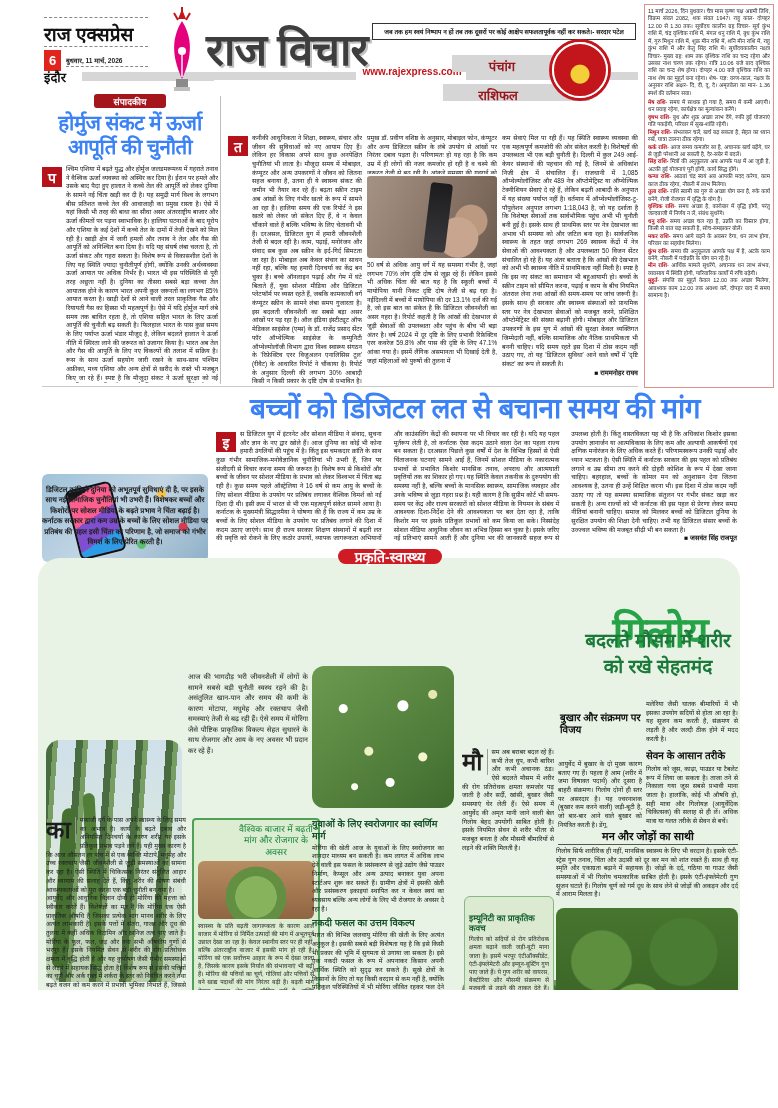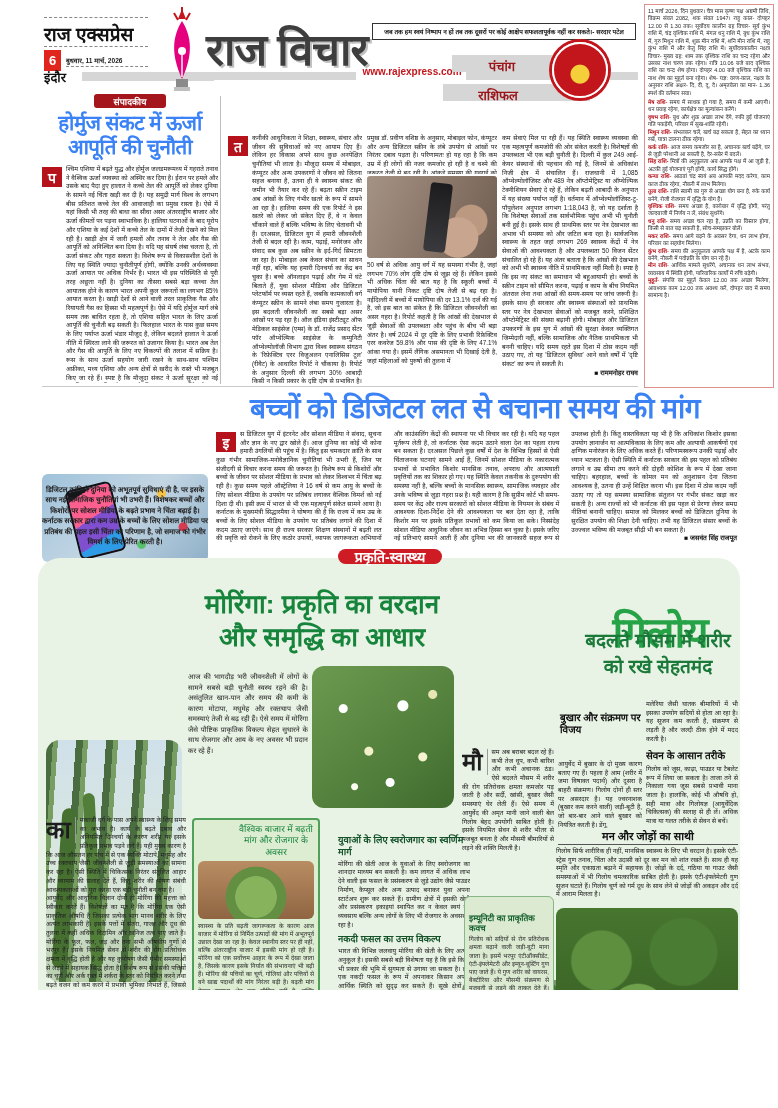--- a/index.html
+++ b/index.html
@@ -162,40 +162,36 @@
   <div class="abs" style="left:216px;top:430px;width:521px;height:114px;column-count:3;column-gap:12px;">
     <span class="dropcap">इ</span>
     <div class="bt" style="overflow:visible;">स डिजिटल युग में इंटरनेट और सोशल मीडिया ने संवाद, सूचना और ज्ञान के नए द्वार खोले हैं। आज दुनिया का कोई भी कोना हमारी उंगलियों की पहुंच में है। किंतु इस चमकदार क्रांति के साथ कुछ गंभीर सामाजिक-मनोवैज्ञानिक चुनौतियां भी उभरी हैं, जिन पर संजीदगी से विचार करना समय की जरूरत है। विशेष रूप से किशोरों और बच्चों के जीवन पर सोशल मीडिया के प्रभाव को लेकर विश्वभर में चिंता बढ़ रही है। कुछ समय पहले ऑस्ट्रेलिया ने 16 वर्ष से कम आयु के बच्चों के लिए सोशल मीडिया के उपयोग पर प्रतिबंध लगाकर वैश्विक विमर्श को नई दिशा दी थी। इसी क्रम में भारत से भी एक महत्वपूर्ण संकेत सामने आया है। कर्नाटक के मुख्यमंत्री सिद्धारमैया ने घोषणा की है कि राज्य में कम उम्र के बच्चों के लिए सोशल मीडिया के उपयोग पर प्रतिबंध लगाने की दिशा में कदम उठाए जाएंगे। साथ ही राज्य सरकार शिक्षण संस्थानों में बढ़ती लत की प्रवृत्ति को रोकने के लिए कठोर उपायों, व्यापक जागरूकता अभियानों और काउंसलिंग केंद्रों की स्थापना पर भी विचार कर रही है। यदि यह पहल मूर्तरूप लेती है, तो कर्नाटक ऐसा कदम उठाने वाला देश का पहला राज्य बन सकता है। दरअसल पिछले कुछ वर्षों में देश के विभिन्न हिस्सों से ऐसी चिंताजनक घटनाएं सामने आई हैं, जिनमें सोशल मीडिया के नकारात्मक प्रभावों से प्रभावित किशोर मानसिक तनाव, अपराध और आत्मघाती प्रवृत्तियों तक का शिकार हो गए। यह स्थिति केवल तकनीक के दुरुपयोग की समस्या नहीं है, बल्कि बच्चों के मानसिक स्वास्थ्य, सामाजिक व्यवहार और उनके भविष्य से जुड़ा गहरा प्रश्न है। यही कारण है कि सुप्रीम कोर्ट भी समय-समय पर केंद्र और राज्य सरकारों को सोशल मीडिया के नियमन के संबंध में आवश्यक दिशा-निर्देश देने की आवश्यकता पर बल देता रहा है, ताकि किशोर मन पर इसके प्रतिकूल प्रभावों को कम किया जा सके। निस्संदेह सोशल मीडिया आधुनिक जीवन का अभिन्न हिस्सा बन चुका है। इसके जरिए नई प्रतिभाएं सामने आती हैं और दुनिया भर की जानकारी सहज रूप से उपलब्ध होती है। किंतु वास्तविकता यह भी है कि अधिकांश किशोर इसका उपयोग ज्ञानार्जन या आत्मविकास के लिए कम और अल्पायी आकर्षणों एवं क्षणिक मनोरंजन के लिए अधिक करते हैं। परिणामस्वरूप उनकी पढ़ाई और ध्यान भटकता है। ऐसी स्थिति में कर्नाटक सरकार की इस पहल को प्रतिबंध लगाने व उम्र सीमा तय करने की दोहरी कोशिश के रूप में देखा जाना चाहिए। बहरहाल, बच्चों के कोमल मन को अनुशासन देना जितना आवश्यक है, उतना ही उन्हें शिक्षित करना भी। इस दिशा में ठोस कदम नहीं उठाए गए तो यह समस्या सामाजिक संतुलन पर गंभीर संकट खड़ा कर सकती है। अन्य राज्यों को भी कर्नाटक की इस पहल से प्रेरणा लेकर समग्र नीतियां बनानी चाहिए। समाज को मिलकर बच्चों को डिजिटल दुनिया के सुरक्षित उपयोग की शिक्षा देनी चाहिए। तभी यह डिजिटल संसार बच्चों के उज्ज्वल भविष्य की मजबूत सीढ़ी भी बन सकता है।</div>
   </div>
   <div class="abs byline" style="left:600px;top:533px;width:137px;background:#fff;">■ जसवंत सिंह राजपूत</div>
 
   <div class="abs" style="left:38px;top:558px;width:702px;height:528px;background:#e9f3e5;border-radius:22px;"></div>
   <div class="abs" style="left:338px;top:549px;width:104px;height:15px;background:#cf1b24;border-radius:8px;color:#fff;font-size:14px;font-weight:bold;display:flex;align-items:center;justify-content:center;">प्रकृति-स्वास्थ्य</div>
 
   <div class="abs photo photo-pods" style="left:46px;top:570px;width:136px;height:242px;border-radius:14px;"></div>
-  <div class="abs" style="left:188px;top:588px;width:268px;text-align:center;">
-    <div style="font-size:26px;font-weight:800;color:#17843c;line-height:1.25;">मोरिंगा: प्रकृति का वरदान</div>
-    <div style="font-size:26px;font-weight:800;color:#17843c;line-height:1.25;">और समृद्धि का आधार</div>
-  </div>
   <div class="abs" style="left:188px;top:672px;width:120px;height:136px;font-size:7px;line-height:1.5;color:#222;text-align:justify;overflow:hidden;">आज की भागदौड़ भरी जीवनशैली में लोगों के सामने सबसे बड़ी चुनौती स्वस्थ रहने की है। असंतुलित खान-पान और समय की कमी के कारण मोटापा, मधुमेह और रक्तचाप जैसी समस्याएं तेजी से बढ़ रही हैं। ऐसे समय में मोरिंगा जैसे पौष्टिक प्राकृतिक विकल्प सेहत सुधारने के साथ रोजगार और आय के नए अवसर भी प्रदान कर रहे हैं।</div>
   <div class="abs photo photo-flowers" style="left:312px;top:666px;width:142px;height:142px;border-radius:12px;"></div>
 
   <div class="abs" style="left:46px;top:816px;width:140px;height:266px;overflow:hidden;">
     <span class="dropcap-plain">का</span>
     <div class="bt" style="overflow:visible;">मकाजी वर्ग के पास अपने स्वास्थ्य के लिए समय का अभाव है। कार्य के बढ़ते दबाव और अनियमित दिनचर्या के कारण शरीर पर इसके प्रतिकूल प्रभाव पड़ने लगे हैं। यही मुख्य कारण है कि आज औसतन हर पांच में से एक व्यक्ति मोटापे, मधुमेह और उच्च रक्तचाप जैसी जीवनशैली से जुड़ी समस्याओं का सामना कर रहा है। ऐसी स्थिति में चिकित्सक निरंतर संतुलित आहार और व्यायाम की सलाह देते हैं, किंतु शरीर की पोषण संबंधी आवश्यकताओं को पूरा करना एक बड़ी चुनौती बन गया है।</div>
     <div class="bt" style="overflow:visible;">आयुर्वेद और आधुनिक विज्ञान दोनों ही मोरिंगा की महत्ता को स्वीकार करते हैं। विशेषज्ञों का मत है कि मोरिंगा एक ऐसी प्राकृतिक औषधि है जिसका प्रत्येक भाग मानव शरीर के लिए अत्यंत लाभकारी है। इसके पत्तों में संतरा, गाजर और दूध की तुलना में कहीं अधिक विटामिन और खनिज तत्व पाए जाते हैं। मोरिंगा के फूल, फल, जड़ और तना सभी औषधीय गुणों से भरपूर हैं। इसके नियमित सेवन से शरीर की रोग प्रतिरोधक क्षमता में वृद्धि होती है और यह कुपोषण जैसी गंभीर समस्याओं से लड़ने में सहायक सिद्ध होता है। विशेष रूप से इसकी पत्तियों का चूर्ण और अर्क रक्त में शर्करा के स्तर को नियंत्रित करने तथा बढ़ते वजन को कम करने में प्रभावी भूमिका निभाते हैं, जिससे यह बीमारियों का एक सुरक्षा कवच है।</div>
   </div>
 
   <div class="abs" style="left:192px;top:818px;width:128px;height:176px;background:#dcedd2;border:2px solid #51a05a;border-radius:4px;box-sizing:border-box;padding:4px;overflow:hidden;">
     <div style="font-size:9px;font-weight:normal;color:#17843c;text-align:center;line-height:1.25;margin-left:40px;">वैश्विक बाजार में बढ़ती मांग और रोजगार के अवसर</div>
     <div class="photo photo-powder" style="width:116px;height:58px;border-radius:6px;margin:3px 0;"></div>
     <div class="bt-sm">स्वास्थ्य के प्रति बढ़ती जागरूकता के कारण आज बाजार में मोरिंगा से निर्मित उत्पादों की मांग में अभूतपूर्व उछाल देखा जा रहा है। केवल स्थानीय स्तर पर ही नहीं, बल्कि अंतरराष्ट्रीय बाजार में इसकी मांग हो रही है। मोरिंगा को एक सर्वोत्तम आहार के रूप में देखा जाता है, जिसके कारण इसके निर्यात की संभावनाएं भी बढ़ी हैं। मोरिंगा की पत्तियों का चूर्ण, गोलियां और पत्तियों से बने खाद्य पदार्थों की मांग निरंतर बढ़ी है। बढ़ती मांग केवल स्वास्थ्य क्षेत्र तक सीमित नहीं है, बल्कि व्यापारिक दृष्टि से भी एक बड़ा बाजार खड़ा किया है।</div>
   </div>
 
-  <div class="abs" style="left:338px;top:816px;width:132px;height:184px;overflow:hidden;margin-top:16px;">
+  <div class="abs" style="left:312px;top:816px;width:132px;height:184px;overflow:hidden;">
     <div class="subhead-g">युवाओं के लिए स्वरोजगार का स्वर्णिम मार्ग</div>
     <div class="bt" style="overflow:visible;">मोरिंगा की खेती आज के युवाओं के लिए स्वरोजगार का शानदार माध्यम बन सकती है। कम लागत में अधिक लाभ देने वाली इस फसल के प्रसंस्करण से जुड़े उद्योग जैसे पाउडर निर्माण, कैप्सूल और अन्य उत्पाद बनाकर युवा अपना स्टार्टअप शुरू कर सकते हैं। ग्रामीण क्षेत्रों में इसकी खेती और प्रसंस्करण इकाइयां स्थापित कर न केवल स्वयं का व्यवसाय बल्कि अन्य लोगों के लिए भी रोजगार के अवसर दे रहा है।</div>
     <div class="subhead-g" style="margin-top:4px;">नकदी फसल का उत्तम विकल्प</div>
     <div class="bt" style="overflow:visible;">भारत की विभिन्न जलवायु मोरिंगा की खेती के लिए अत्यंत अनुकूल है। इसकी सबसे बड़ी विशेषता यह है कि इसे किसी भी प्रकार की भूमि में सुगमता से उगाया जा सकता है। इसे एक नकदी फसल के रूप में अपनाकर किसान अपनी आर्थिक स्थिति को सुदृढ़ कर सकते हैं। सूखे क्षेत्रों के किसानों के लिए तो यह किसी वरदान से कम नहीं है, क्योंकि प्रतिकूल परिस्थितियों में भी मोरिंगा जीवित रहकर फल देने की क्षमता रखता है।</div>
   </div>
 
   <div class="abs photo photo-sticks" style="left:188px;top:1000px;width:98px;height:84px;border-radius:8px;"></div>
   <div class="abs" style="left:292px;top:1000px;width:166px;height:84px;overflow:hidden;">
     <div class="subhead-g" style="font-size:10.5px;">भविष्य की नई दिशा</div>
     <div class="bt" style="overflow:visible;">मोरिंगा केवल एक वृक्ष नहीं, बल्कि स्वास्थ्य और समृद्धि का संगम है। जिस प्रकार से सामाजिक स्तर पर इसे अपनाते हुए प्राकृतिक और जैविक उत्पादों की महत्ता बढ़ने लगी है, उससे किसान इसकी खेती का निर्णय कर सकते हैं और बढ़ती बेरोजगारी की समस्या का समाधान बन सकते हैं। सरकार और संस्थाओं द्वारा मोरिंगा की खेती को बढ़ावा देने के प्रयास से आने वाले समय में यह भारतीय कृषि परिदृश्य में एक क्रांतिकारी परिवर्तन लाने में सक्षम होगा। मोरिंगा आधारित उत्पादों का बाजार स्वास्थ्य और आर्थिक उन्नति के नए द्वार खोल रहा है।</div>

